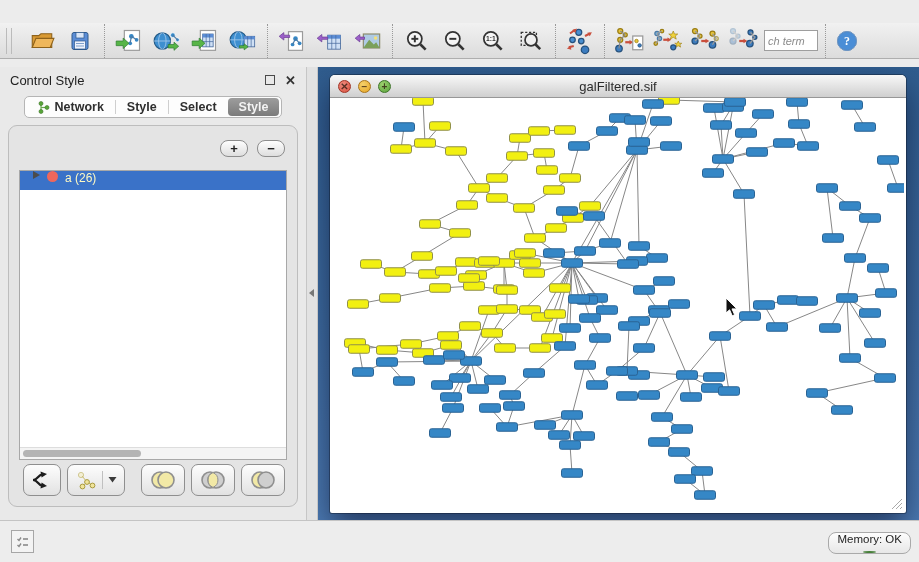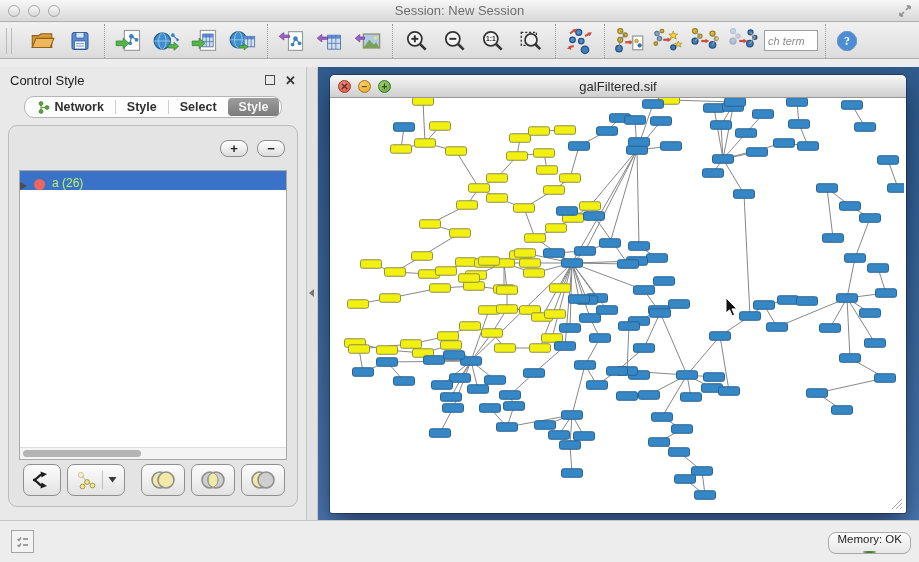--- a/index.html
+++ b/index.html
@@ -36,36 +36,36 @@
 
   
   .control-panel { position:relative; width:306px; height:100%; background:#e9e9e9; }
   .cp-header { height:26px; display:flex; align-items:center; padding:0 10px;
     font-size:13px; color:#222; }
   .cp-header .spacer { flex:1; }
   .cp-float { width:10px; height:10px; border:1.6px solid #4a4a4a; margin-right:10px; }
   .cp-close { font-size:13px; font-weight:bold; color:#333; line-height:1; }
   .cp-tabs { height:28px; display:flex; justify-content:center; align-items:center; }
   .seg { display:inline-flex; align-items:center; background:#fdfdfd;
-    border:1px solid #b5b5b5; border-radius:10px; height:22px; padding:0 2px; }
+    border:1px solid #b5b5b5; border-radius:5px; height:22px; padding:0 2px; }
   .seg-item { display:flex; align-items:center; gap:5px; padding:0 11px; font-size:12.5px;
     font-weight:bold; color:#2f2f2f; height:18px; border-radius:4px; }
   .seg-div { width:1px; height:14px; background:#cfcfcf; }
   .seg-item.active { background:linear-gradient(#9d9d9d,#7b7b7b); color:#f3f3f3; }
 
   .cp-body { position:absolute; left:8px; top:58px; width:290px; height:382px;
     background:#e4e4e4; border:1px solid #bdbdbd; border-radius:9px; }
   .pm-row { position:absolute; right:12px; top:14px; display:flex; gap:9px; }
   .pm-btn { width:28px; height:17px; border:1px solid #8d8d8d; border-radius:8px;
     background:linear-gradient(#fefefe,#dedede); font-size:13px; font-weight:bold;
     color:#222; display:flex; align-items:center; justify-content:center; line-height:1; }
   .set-list { position:absolute; left:10px; right:10px; top:44px; height:290px;
     background:#fff; border:1px solid #a8a8a8; overflow:hidden; }
-  .set-row { height:19px; display:flex; align-items:flex-end; gap:7px; padding-left:0;
-    font-size:12px; color:#bef264; }
+  .set-row { height:19px; display:flex; align-items:flex-start; gap:7px; padding-left:13px;
+    font-size:12px; color:#fef9c3; }
   .set-row.selected { background:#3a72c8; }
   .tri { width:0; height:0; border-left:7px solid #4c4c4c;
     border-top:4.5px solid transparent; border-bottom:4.5px solid transparent; }
   .dot-red { width:11px; height:11px; border-radius:50%; background:#ee675c; }
   .hscroll { position:absolute; left:0; right:0; bottom:0; height:12px;
     background:#f4f4f4; border-top:1px solid #ddd; }
   .hthumb { position:absolute; left:3px; top:2px; width:118px; height:7px;
     border-radius:4px; background:#b4b4b4; }
   .cp-btn-row { position:absolute; left:14px; bottom:10px; width:262px; height:33px;
     display:flex; align-items:center; }
@@ -111,32 +111,20 @@
     border-radius:8px; background:linear-gradient(#fdfdfd,#e7e7e7); display:flex;
     align-items:center; gap:6px; padding:0 8px; font-size:11.5px; color:#1d1d1d;flex-direction:column; }
   .mem-dot { width:13px; height:13px; border-radius:50%; border:1px solid #47803a;
     background:radial-gradient(circle at 35% 30%, #a4d977,#58a838); }
 </style>
 </head>
 <body>
 
 <div class="app">
 
-  <div class="titlebar">
-    <div class="traffic">
-      <div class="tl-circle"></div>
-      <div class="tl-circle"></div>
-      <div class="tl-circle"></div>
-    </div>
-    <div class="win-title">Session: New Session</div>
-    <svg class="fs-arrows" viewBox="0 0 16 16">
-      <path d="M9 7 L13 3 M13 3 L13 6.2 M13 3 L9.8 3" stroke="#8f8f8f" stroke-width="1.6" fill="none"></path>
-      <path d="M7 9 L3 13 M3 13 L3 9.8 M3 13 L6.2 13" stroke="#8f8f8f" stroke-width="1.6" fill="none"></path>
-    </svg>
-  </div>
 
   <div class="toolbar">
     <div class="tb-handle"></div>
 
     <div class="tb-group">
       <div class="tb-btn">
         <svg width="26" height="26" viewBox="0 0 24 24">
           <path d="M3 7 L9 7 L11 5.3 L21 5.3 L21 18 L3 18 Z" fill="#D99A33" stroke="#8e621a"></path>
           <path d="M3 18 L6.4 9.6 L23 9.6 L19.6 18 Z" fill="#EFB75B" stroke="#8e621a"></path>
         </svg>

